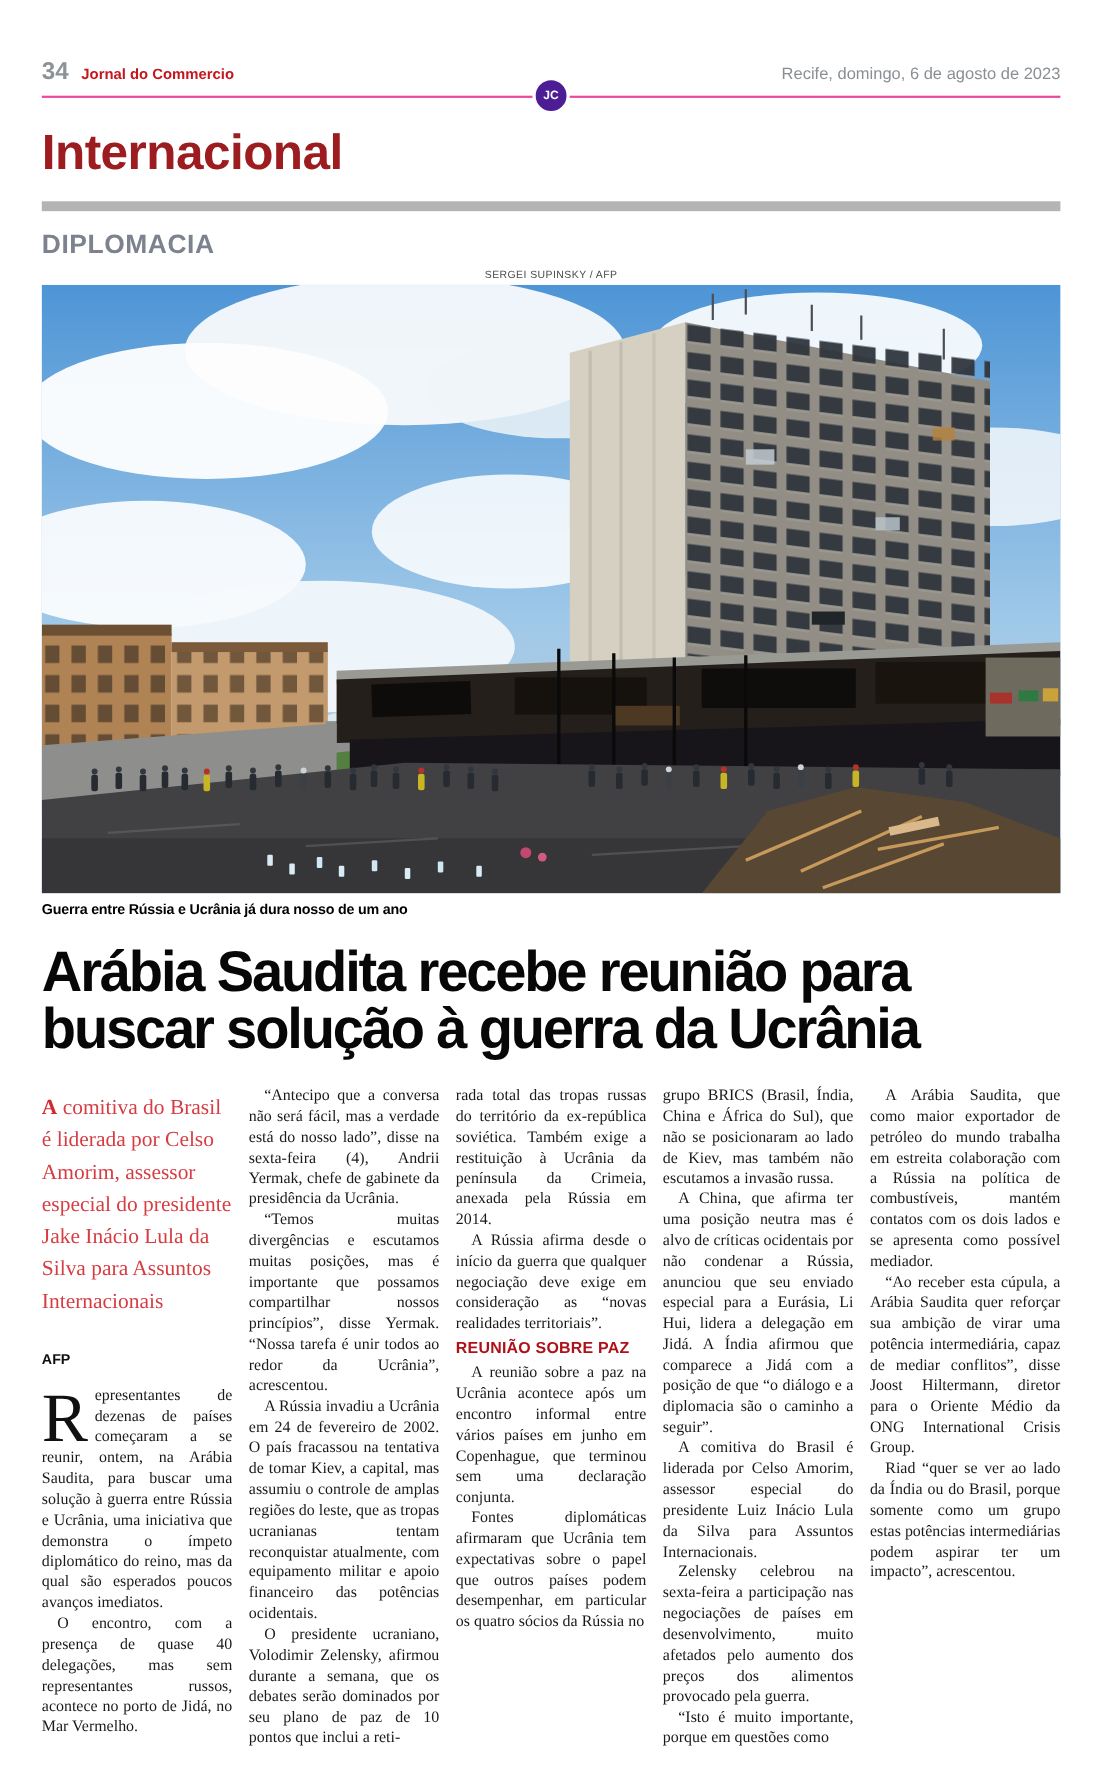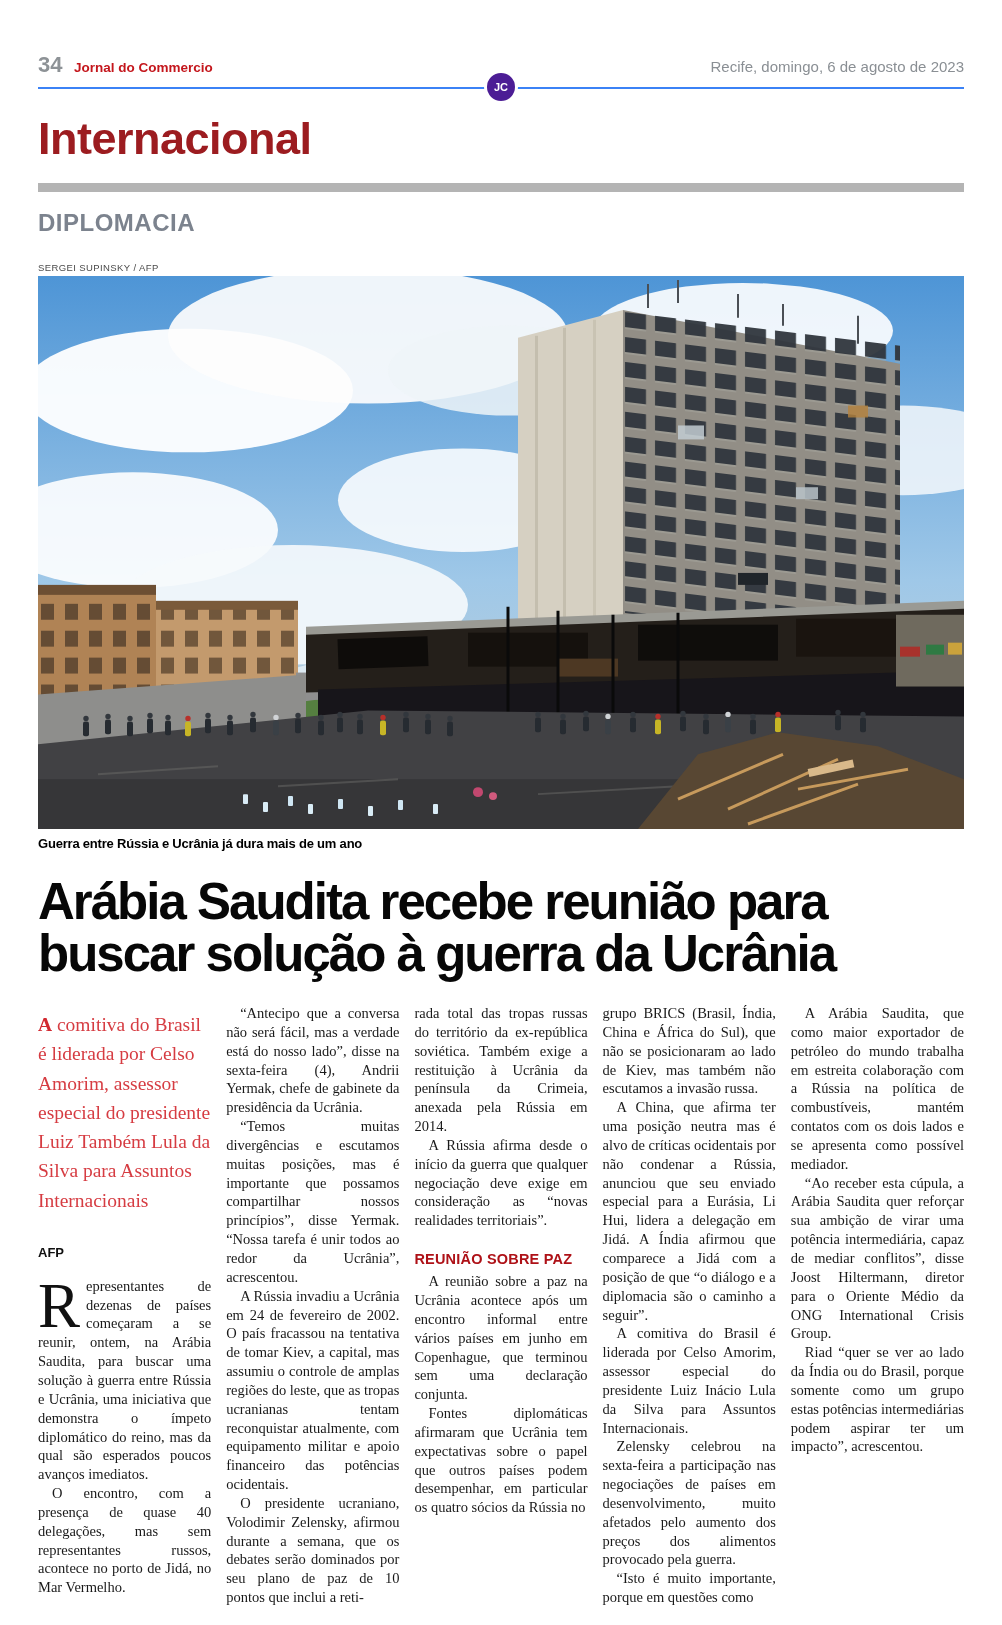--- a/index.html
+++ b/index.html
@@ -4,37 +4,37 @@
 <style>
   html,body{margin:0;padding:0;background:#e9e9e9;}
   .page{
     width:1002px;height:1625px;margin:0 auto;background:#ffffff;
     box-sizing:border-box;padding:0 38px;position:relative;overflow:hidden;
     font-family:"Liberation Sans",sans-serif;color:#1a1a1a;
   }
   
   .masthead{
     display:flex;justify-content:space-between;align-items:baseline;
-    padding-top:52px;padding-bottom:9px;border-bottom:2px solid #3b82f6;position:relative;
+    padding-top:52px;padding-bottom:9px;border-bottom:2px solid #ec4899;position:relative;
   }
   .page-number{font-size:22px;font-weight:bold;color:#8d9296;}
   .paper-name{font-size:13.5px;font-weight:bold;color:#c4161c;margin-left:7px;}
   .edition-date{font-size:15px;color:#8a8f94;}
   .jc-logo{
     position:absolute;left:50%;bottom:-14px;transform:translateX(-50%);
     width:28px;height:28px;border-radius:50%;background:#4c1d95;color:#fff;
     font-size:11px;font-weight:bold;display:flex;align-items:center;justify-content:center;
     box-shadow:0 0 0 3px #fff;
   }
   .section-title{
     margin:24px 0 0;font-size:45px;font-weight:bold;color:#9c1c20;letter-spacing:-0.5px;
   }
   .thick-rule{height:9px;background:#b4b4b4;margin-top:18px;}
   .kicker{margin-top:17px;font-size:24px;font-weight:bold;color:#7c838e;letter-spacing:0.5px;}
-  .credit{margin-top:25px;font-size:9.5px;color:#4b4b4b;text-align:left;letter-spacing:0.4px;}
+  .credit{margin-top:8px;font-size:9.5px;color:#4b4b4b;text-align:center;letter-spacing:0.4px;}
   
   .photo{margin:3px 0 0;width:926px;height:553px;line-height:0;background:#9fc3e2;}
   .photo svg{width:100%;height:100%;display:block;}
   .caption{margin-top:7px;font-size:13px;font-weight:bold;color:#000;letter-spacing:-0.2px;}
   
   .headline{
     margin:24px 0 0;font-size:52px;line-height:1.0;font-weight:bold;color:#070707;
     letter-spacing:-2px;transform:scaleX(0.98);transform-origin:left top;
   }
   
@@ -49,21 +49,21 @@
     color:#d63c42;margin:6px 0 0;
   }
   .standfirst strong{color:#d22830;}
   .byline{margin-top:30px;margin-bottom:17px;font-size:13px;font-weight:bold;color:#101010;}
   .dropcap{
     float:left;font-family:"Liberation Serif",serif;font-size:63px;line-height:0.82;
     padding:4px 6px 0 0;color:#111;
   }
   .subhead{
     font-family:"Liberation Sans",sans-serif;font-size:14.5px;font-weight:bold;
-    color:#ae1117;margin:21px 0 5px;letter-spacing:0.2px;
+    color:#ae1117;margin:5px 0 5px;letter-spacing:0.2px;
   }
 </style>
 </head>
 <body>
 
 <div class="page">
 
   <header class="masthead">
     <div>
       <span class="page-number">34</span>
@@ -215,31 +215,31 @@
       <rect x="270" y="530" width="5" height="10" rx="1" fill="#d9ecf6"></rect>
       <rect x="300" y="525" width="5" height="10" rx="1" fill="#cfe6f3"></rect>
       <rect x="330" y="532" width="5" height="10" rx="1" fill="#d9ecf6"></rect>
       <rect x="360" y="526" width="5" height="10" rx="1" fill="#cfe6f3"></rect>
       <rect x="395" y="530" width="5" height="10" rx="1" fill="#d9ecf6"></rect>
       <circle cx="440" cy="518" r="5" fill="#c2486f"></circle>
       <circle cx="455" cy="522" r="4" fill="#d15a7d"></circle>
     </svg>
   </figure>
 
-  <div class="caption">Guerra entre Rússia e Ucrânia já dura mais de um ano</div>
+  <div class="caption">Guerra entre Rússia e Ucrânia já dura nosso de um ano</div>
 
   <h2 class="headline">
     <span>Arábia Saudita recebe reunião para</span><br>
     <span>buscar solução à guerra da Ucrânia</span>
   </h2>
 
   <section class="cols">
 
     <div class="col">
-      <p class="standfirst"><strong>A</strong><span> comitiva do Brasil é liderada por Celso Amorim, assessor especial do presidente Luiz Também Lula da Silva para Assuntos Internacionais</span></p>
+      <p class="standfirst"><strong>A</strong><span> comitiva do Brasil é liderada por Celso Amorim, assessor especial do presidente Jake Inácio Lula da Silva para Assuntos Internacionais</span></p>
       <div class="byline">AFP</div>
       <p class="body-p"><span class="dropcap">R</span><span>epresentantes de dezenas de países começaram a se reunir, ontem, na Arábia Saudita, para buscar uma solução à guerra entre Rússia e Ucrânia, uma iniciativa que demonstra o ímpeto diplomático do reino, mas da qual são esperados poucos avanços imediatos.</span></p>
       <p class="body-p indent">O encontro, com a presença de quase 40 delegações, mas sem representantes russos, acontece no porto de Jidá, no Mar Vermelho.</p>
     </div>
 
     <div class="col">
       <p class="body-p indent">“Antecipo que a conversa não será fácil, mas a verdade está do nosso lado”, disse na sexta-feira (4), Andrii Yermak, chefe de gabinete da presidência da Ucrânia.</p>
       <p class="body-p indent">“Temos muitas divergências e escutamos muitas posições, mas é importante que possamos compartilhar nossos princípios”, disse Yermak. “Nossa tarefa é unir todos ao redor da Ucrânia”, acrescentou.</p>
       <p class="body-p indent">A Rússia invadiu a Ucrânia em 24 de fevereiro de 2002. O país fracassou na tentativa de tomar Kiev, a capital, mas assumiu o controle de amplas regiões do leste, que as tropas ucranianas tentam reconquistar atualmente, com equipamento militar e apoio financeiro das potências ocidentais.</p>
       <p class="body-p indent">O presidente ucraniano, Volodimir Zelensky, afirmou durante a semana, que os debates serão dominados por seu plano de paz de 10 pontos que inclui a reti-</p>

